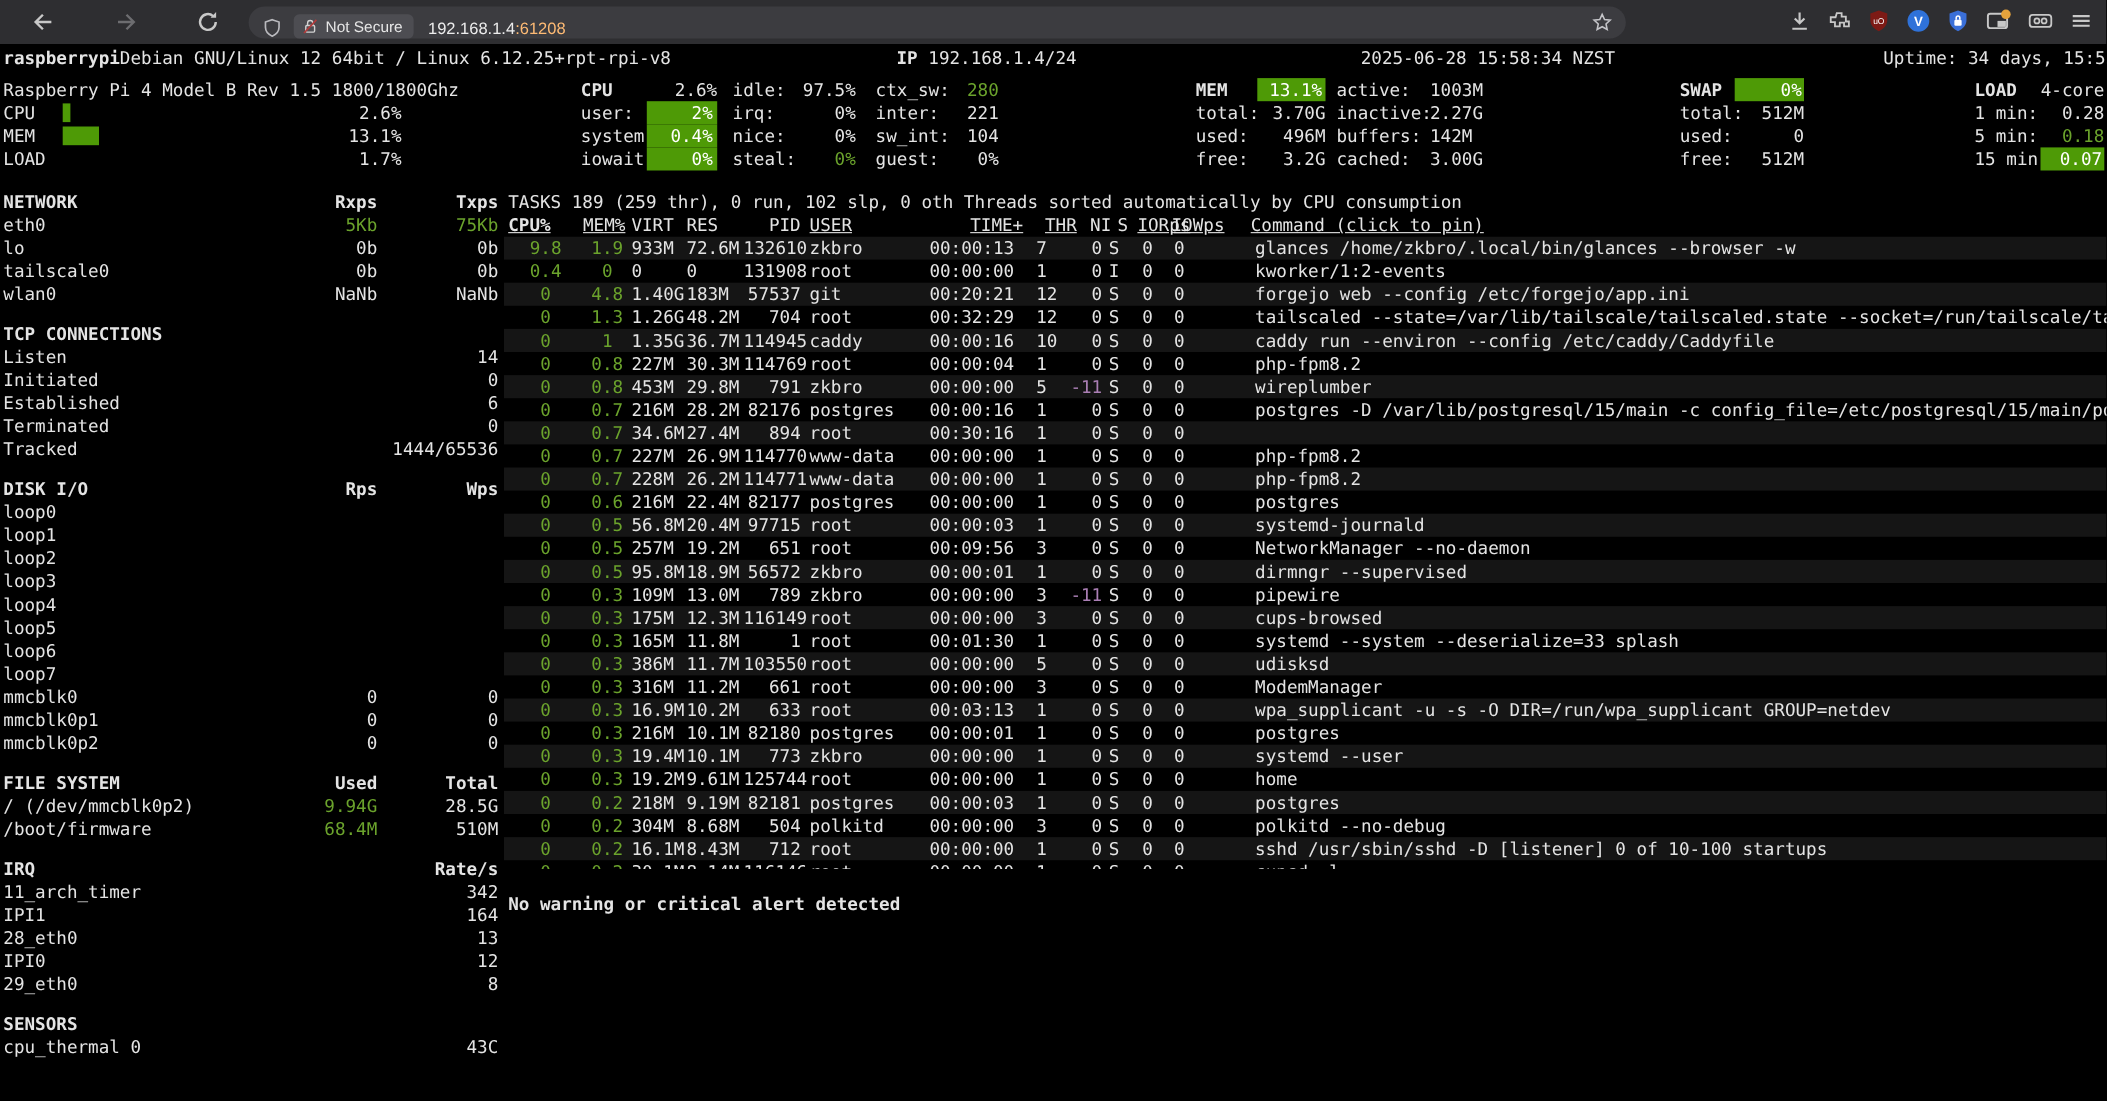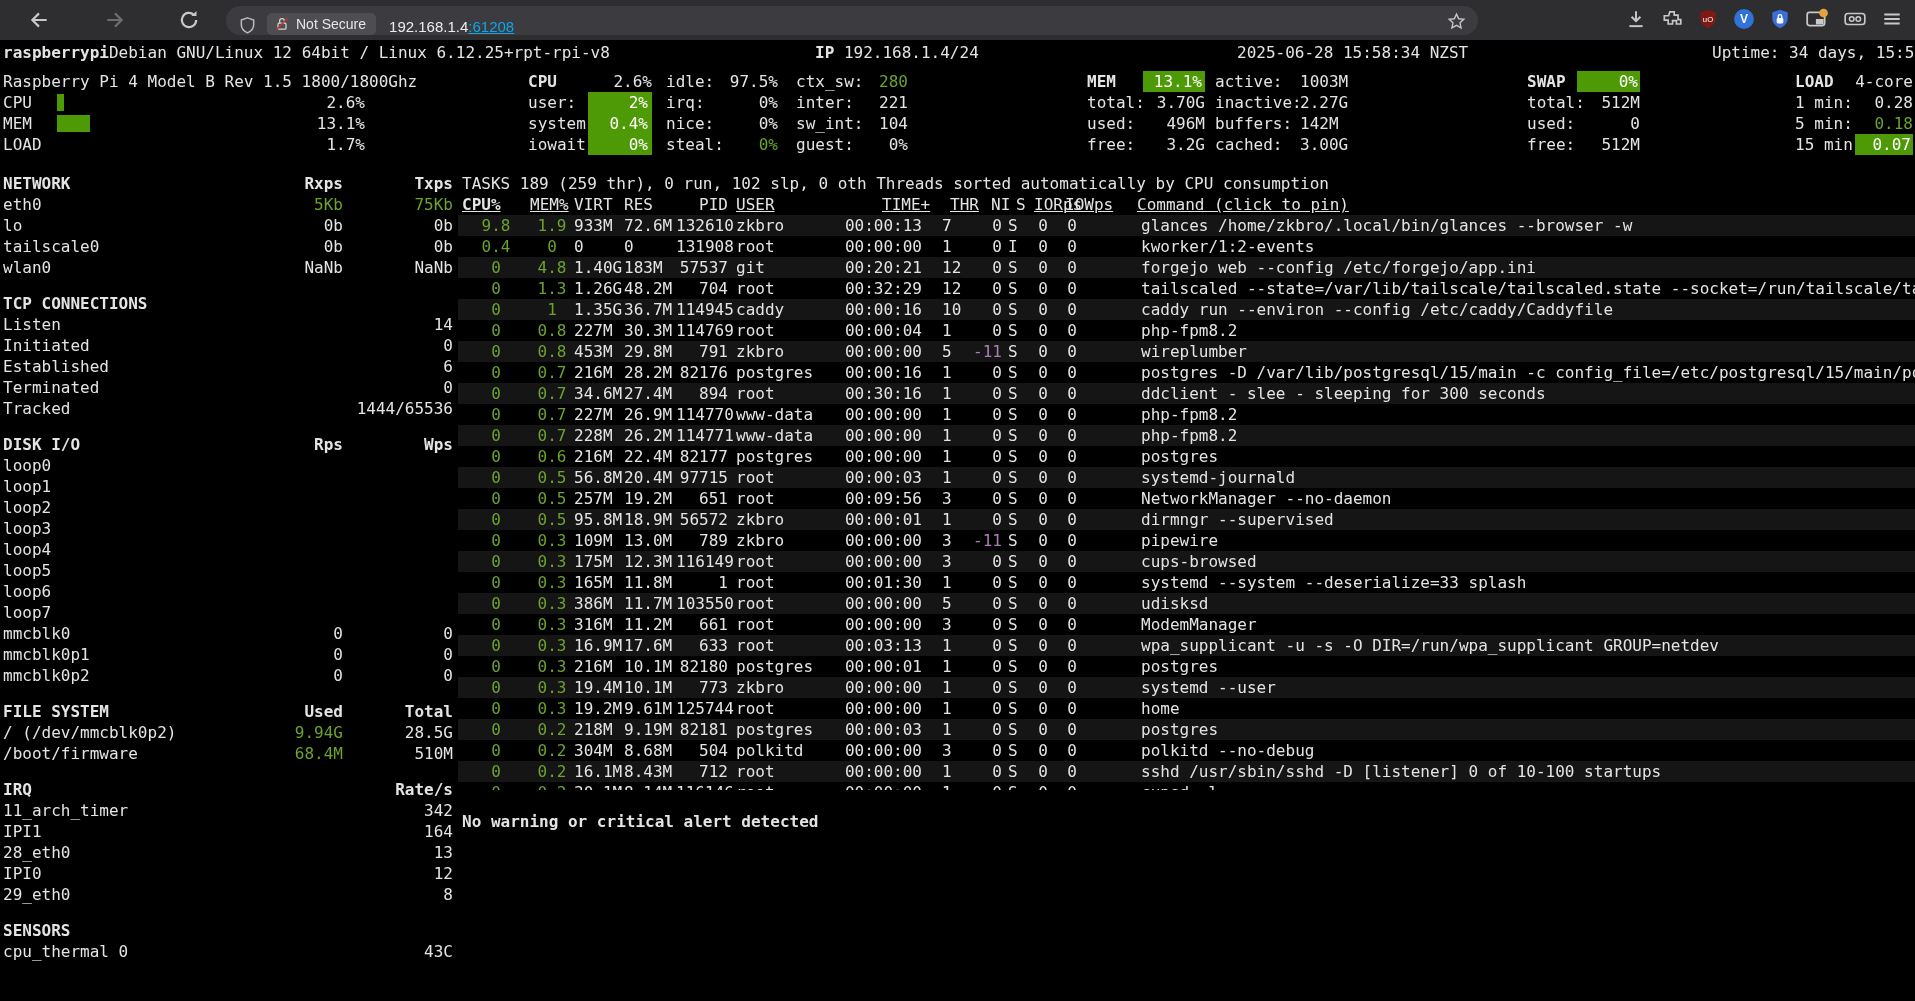--- a/index.html
+++ b/index.html
@@ -8,21 +8,21 @@
   .ok{color:var(--green-text);}
   .cell-ok{background:var(--green-bg);color:#fff;}
   .nice{color:var(--nice);}
 
   
   .bbar{position:relative;height:40px;background:#2e2e31;font-family:"Liberation Sans",sans-serif;}
   .bbar .navbtn{position:absolute;top:9px;width:22px;height:22px;cursor:pointer;}
   .urlbar{position:absolute;left:226px;top:6px;width:1252px;height:29px;background:#3c3c40;border-radius:15px;display:flex;align-items:flex-end;padding:0 12px;box-sizing:border-box;}
   .chip{display:flex;align-items:center;gap:6px;background:#4d4d52;border-radius:5px;padding:3px 10px 3px 7px;margin-left:10px;color:#e6e6e6;font-size:14px;white-space:nowrap;}
   .url{margin-left:13px;font-size:15px;color:#ececec;white-space:nowrap;}
-  .url .port{color:#0ea5e9;text-decoration:underline;}
+  .url .port{color:#fdba74;}
   .star{margin-left:auto;}
   .ricons{position:absolute;right:12px;top:8px;display:flex;align-items:center;gap:14px;}
   .ricons span{display:inline-flex;}
 
   
   .gl{position:absolute;top:40px;left:0;width:1915px;height:961px;background:#000;color:#e4e4e4;
       font-family:"DejaVu Sans Mono",monospace;font-size:16px;line-height:21px;}
   .gl span,.gl div{white-space:nowrap;}
 
   .topline{position:absolute;top:2px;left:0;right:0;height:21px;}
@@ -686,21 +686,20 @@
           <span class="f-virt">34.6M</span>
           <span class="f-res">27.4M</span>
           <span class="f-pid">894</span>
           <span class="f-user">root</span>
           <span class="f-time">00:30:16</span>
           <span class="f-thr">1</span>
           <span class="f-ni">0</span>
           <span class="f-s">S</span>
           <span class="f-ior">0</span>
           <span class="f-iow">0</span>
-          <span class="f-cmd">ddclient - slee - sleeping for 300 seconds</span>
         </div>
         <div class="prow">
           <span class="f-cpu">0</span>
           <span class="f-mem">0.7</span>
           <span class="f-virt">227M</span>
           <span class="f-res">26.9M</span>
           <span class="f-pid">114770</span>
           <span class="f-user">www-data</span>
           <span class="f-time">00:00:00</span>
           <span class="f-thr">1</span>
@@ -857,21 +856,21 @@
           <span class="f-ni">0</span>
           <span class="f-s">S</span>
           <span class="f-ior">0</span>
           <span class="f-iow">0</span>
           <span class="f-cmd">ModemManager</span>
         </div>
         <div class="prow">
           <span class="f-cpu">0</span>
           <span class="f-mem">0.3</span>
           <span class="f-virt">16.9M</span>
-          <span class="f-res">17.6M</span>
+          <span class="f-res">10.2M</span>
           <span class="f-pid">633</span>
           <span class="f-user">root</span>
           <span class="f-time">00:03:13</span>
           <span class="f-thr">1</span>
           <span class="f-ni">0</span>
           <span class="f-s">S</span>
           <span class="f-ior">0</span>
           <span class="f-iow">0</span>
           <span class="f-cmd">wpa_supplicant -u -s -O DIR=/run/wpa_supplicant GROUP=netdev</span>
         </div>

